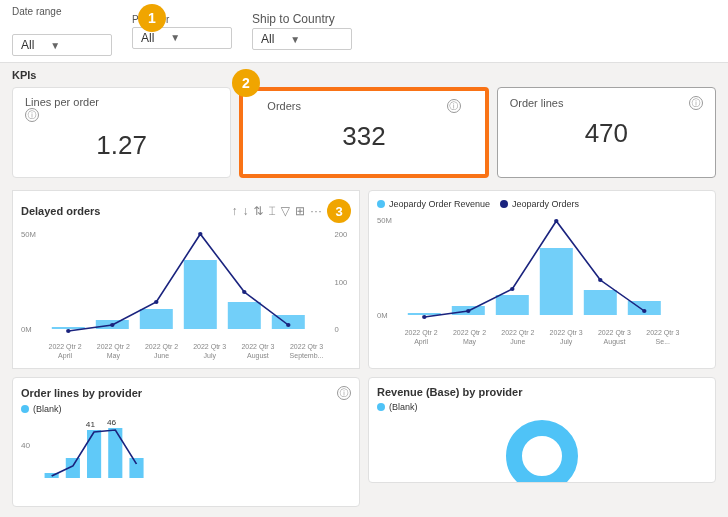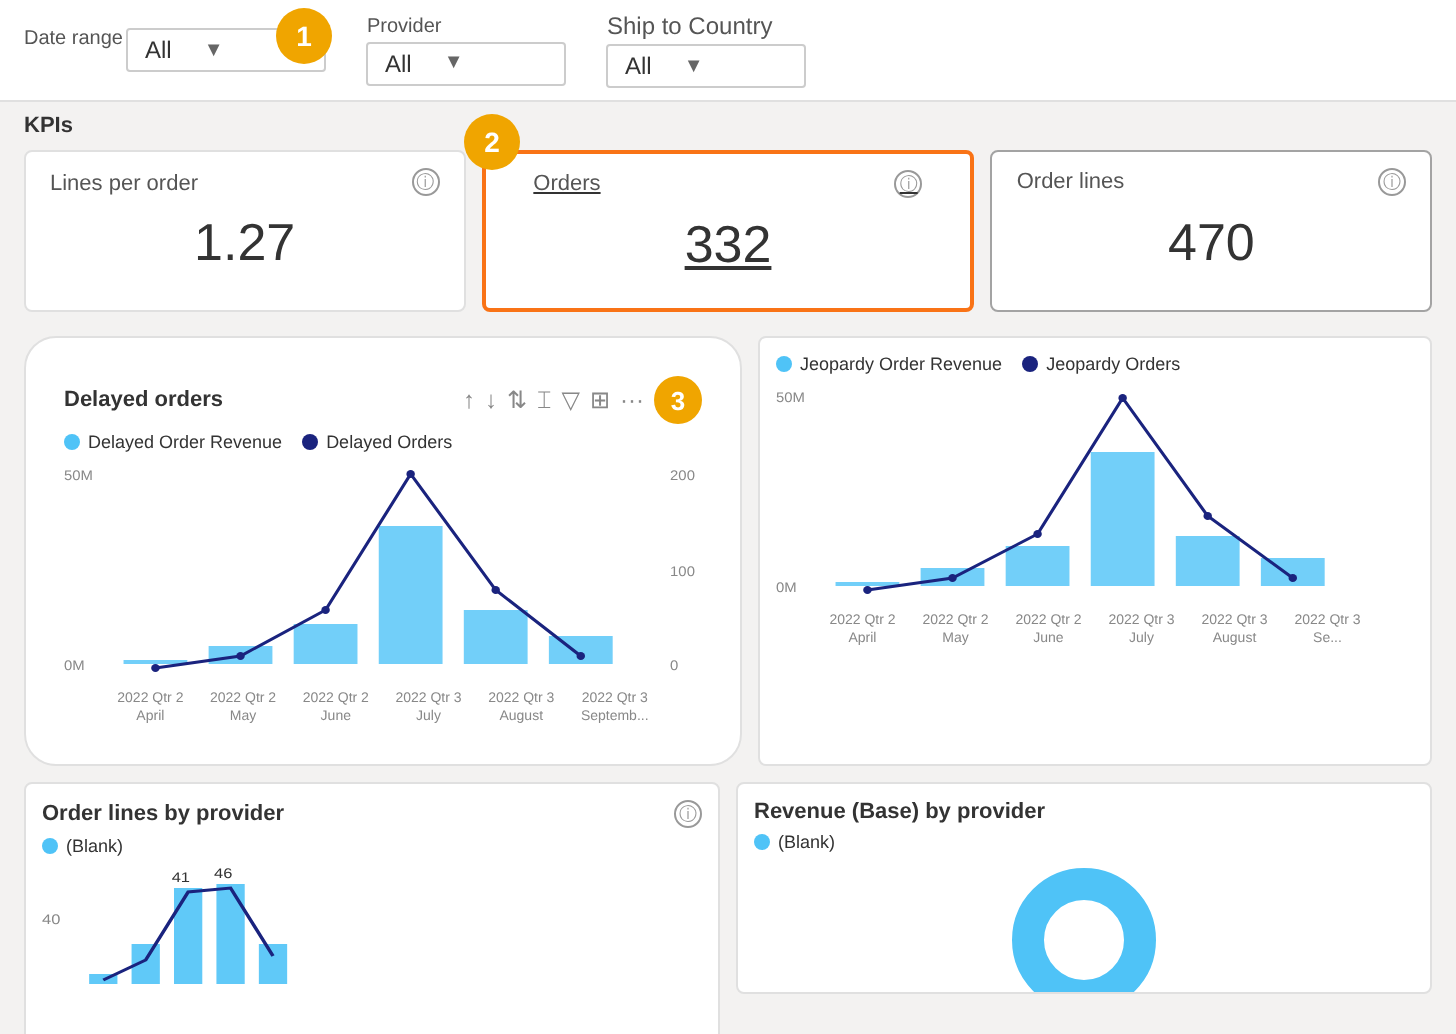--- a/index.html
+++ b/index.html
@@ -5,21 +5,21 @@
     * { box-sizing: border-box; margin: 0; padding: 0; }
     body { font-family: 'Segoe UI', Arial, sans-serif; font-size: 12px; background: #f3f2f1; color: #333; width: 728px; height: 517px; overflow: hidden; }
 
     
     svg { overflow: visible; }
   </style>
 </head>
 <body>
 
 <div style="background:#fff; border-bottom:1px solid #e0e0e0; padding:6px 12px; display:flex; align-items:center; gap:20px; position:relative;">
-  <div style="display:flex;flex-direction:row;gap:2px;">
+  <div style="display:flex;flex-direction:column;gap:17px;">
     <span style="font-size:10px;color:#555;">Date range</span>
     <div style="display:flex;align-items:center;border:1px solid #ccc;border-radius:2px;padding:3px 8px;background:#fff;cursor:pointer;min-width:100px;font-size:12px;gap:16px;">
       <span>All</span>
       <span style="font-size:10px;color:#666;">▼</span>
     </div>
   </div>
 
   <div style="position:absolute;left:138px;top:4px;width:28px;height:28px;border-radius:50%;background:#f0a500;color:#fff;font-weight:bold;font-size:14px;display:flex;align-items:center;justify-content:center;z-index:10;">
     <span>1</span>
   </div>
@@ -43,75 +43,65 @@
 
 <div style="background:#f3f2f1; padding:6px 12px 4px;">
   <div style="font-size:11px;font-weight:600;margin-bottom:6px;">KPIs</div>
   <div style="display:flex;gap:8px;position:relative;">
 
     <div style="position:absolute;left:220px;top:-18px;width:28px;height:28px;border-radius:50%;background:#f0a500;color:#fff;font-weight:bold;font-size:14px;display:flex;align-items:center;justify-content:center;z-index:10;">
       <span>2</span>
     </div>
 
     <div style="flex:1;border:1px solid #e0e0e0;border-radius:4px;padding:8px 12px;background:#fff;">
-      <div style="display:flex;align-items:flex-end;justify-content:space-between;">
+      <div style="display:flex;align-items:flex-start;justify-content:space-between;flex-direction:column;">
         <span style="font-size:11px;color:#555;">Lines per order</span>
         <span style="width:14px;height:14px;border-radius:50%;border:1px solid #999;display:inline-flex;align-items:center;justify-content:center;font-size:9px;color:#999;cursor:pointer;">ⓘ</span>
       </div>
       <div style="font-size:26px;font-weight:300;text-align:center;padding:8px 0;">1.27</div>
     </div>
 
-    <div style="flex:1;border:2px solid #f97316;border-radius:4px;padding:8px 24px;background:#fff;text-decoration:underline;">
+    <div style="flex:1;border:4px solid #f97316;border-radius:4px;padding:8px 24px;background:#fff;">
       <div style="display:flex;align-items:center;justify-content:space-between;">
         <span style="font-size:11px;color:#555;">Orders</span>
         <span style="width:14px;height:14px;border-radius:50%;border:1px solid #999;display:inline-flex;align-items:center;justify-content:center;font-size:9px;color:#999;cursor:pointer;">ⓘ</span>
       </div>
       <div style="font-size:26px;font-weight:300;text-align:center;padding:8px 0;">332</div>
     </div>
 
     <div style="flex:1;border:1px solid #a3a3a3;border-radius:4px;padding:8px 12px;background:#fff;">
       <div style="display:flex;align-items:center;justify-content:space-between;">
         <span style="font-size:11px;color:#555;">Order lines</span>
         <span style="width:14px;height:14px;border-radius:50%;border:1px solid #999;display:inline-flex;align-items:center;justify-content:center;font-size:9px;color:#999;cursor:pointer;">ⓘ</span>
       </div>
       <div style="font-size:26px;font-weight:300;text-align:center;padding:8px 0;">470</div>
     </div>
   </div>
 </div>
 
 <div style="display:flex;gap:8px;padding:8px 12px;background:#f3f2f1;">
 
-  <div style="flex:1;background:#fff;border:1px solid #e0e0e0;border-radius:16px;padding:19px;position:relative;">
+  <div style="flex:1;background:#fff;border:1px solid #e0e0e0;border-radius:0;padding:8px;position:relative;">
     <div style="display:flex;align-items:center;justify-content:space-between;margin-bottom:4px;">
       <span style="font-size:11px;font-weight:600;">Delayed orders</span>
       <div style="display:flex;align-items:center;gap:5px;color:#888;font-size:12px;">
         <span style="cursor:pointer;">↑</span>
         <span style="cursor:pointer;">↓</span>
         <span style="cursor:pointer;">⇅</span>
         <span style="cursor:pointer;">⌶</span>
         <span style="cursor:pointer;">▽</span>
         <span style="cursor:pointer;">⊞</span>
         <span style="cursor:pointer;">···</span>
 
         <div style="width:24px;height:24px;border-radius:50%;background:#f0a500;color:#fff;font-weight:bold;font-size:13px;display:flex;align-items:center;justify-content:center;">
           <span>3</span>
         </div>
       </div>
     </div>
 
-    <div style="display:flex;gap:10px;margin-bottom:4px;">
-      <div style="display:flex;align-items:center;gap:4px;font-size:9px;">
-        <div style="width:8px;height:8px;border-radius:50%;background:#4fc3f7;"></div>
-        <span>Delayed Order Revenue</span>
-      </div>
-      <div style="display:flex;align-items:center;gap:4px;font-size:9px;">
-        <div style="width:8px;height:8px;border-radius:50%;background:#1a237e;"></div>
-        <span>Delayed Orders</span>
-      </div>
-    </div>
 
     <div style="position:relative;">
       <svg width="100%" height="110" viewBox="0 0 300 110" preserveAspectRatio="none">
 
         <text x="0" y="10" font-size="7" fill="#888">50M</text>
         <text x="0" y="105" font-size="7" fill="#888">0M</text>
 
         <text x="285" y="10" font-size="7" fill="#888">200</text>
         <text x="285" y="58" font-size="7" fill="#888">100</text>
         <text x="285" y="105" font-size="7" fill="#888">0</text>

